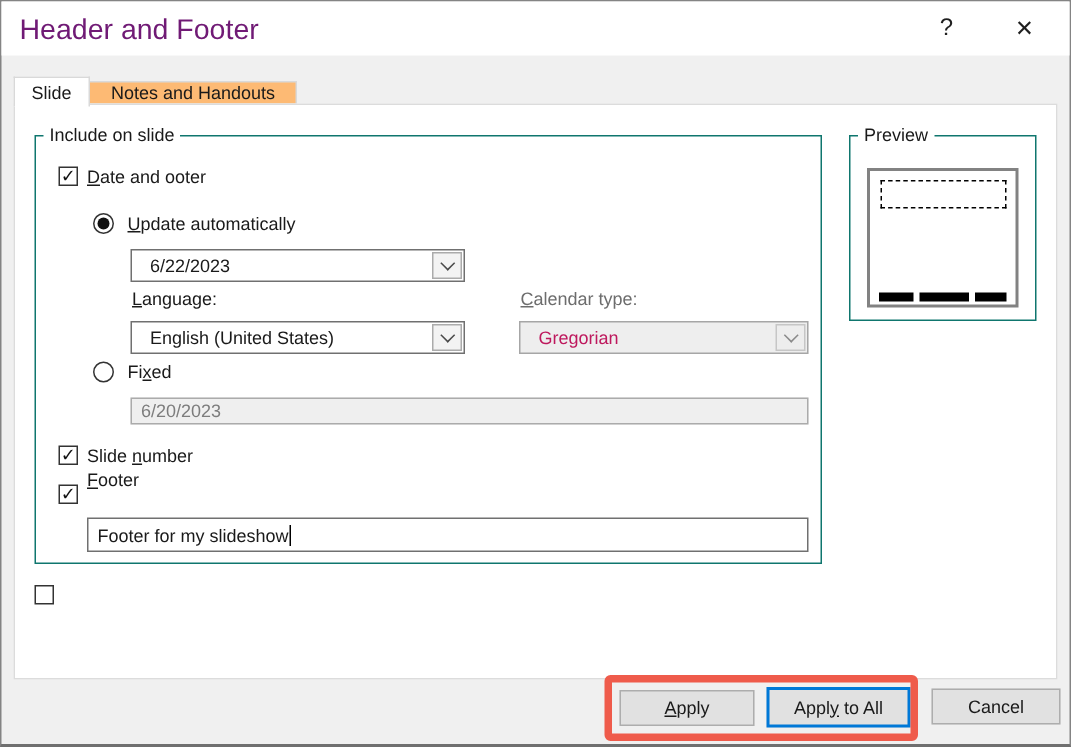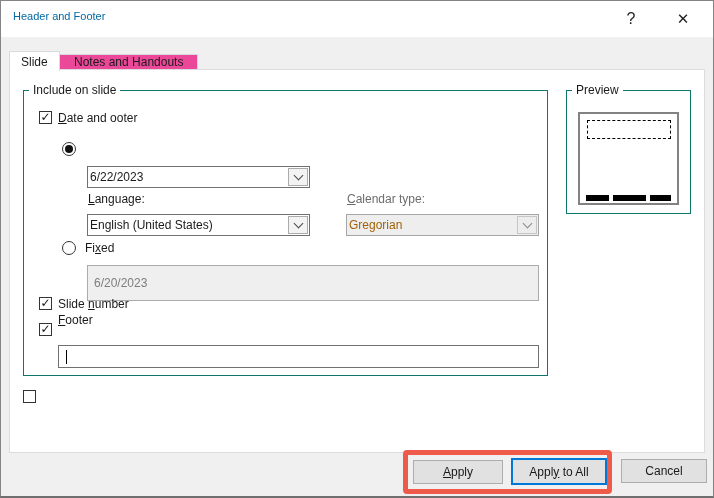--- a/index.html
+++ b/index.html
@@ -3,29 +3,29 @@
 <meta charset="utf-8">
 <style>
   * { margin:0; padding:0; box-sizing:border-box; }
   html,body { width:714px; height:498px; overflow:hidden;
     font-family:"Liberation Sans","DejaVu Sans",sans-serif; font-size:12px; color:#1a1a1a; }
   .dialog { position:relative; width:714px; height:498px; background:#f0f0f0;
     border:1px solid #848484; border-bottom:2px solid #6f6f6f; }
 
   
   .titlebar { position:absolute; left:0; top:0; width:100%; height:36px; background:#ffffff; }
-  .titlebar .title { position:absolute; left:12px; top:9px; font-size:11px; color:#0369a1; }
+  .titlebar .title { position:absolute; left:12px; top:9px; font-size:19px; color:#701a75; }
   .tb-btn { position:absolute; top:0; width:44px; height:36px; display:flex; align-items:center;
     justify-content:center; color:#1f1f1f; cursor:default; }
   .tb-help { right:60px; font-size:16px; }
   .tb-close { right:8px; font-size:15px; }
 
   
   .tab { position:absolute; display:flex; align-items:center; padding:0 11px;
-    border:1px solid #d9d9d9; background:#ec4899; white-space:nowrap; }
+    border:1px solid #d9d9d9; background:#fdba74; white-space:nowrap; }
   .tab.active { left:8px; top:50px; height:20px; background:#ffffff; border-bottom:none; z-index:3; }
   .tab.inactive { left:58px; top:53px; height:16px; z-index:1; padding:0 14px; }
 
   .panel { position:absolute; left:8px; top:68px; width:696px; height:384px;
     background:#ffffff; border:1px solid #dcdcdc; z-index:2; }
 
   
   .group { position:absolute; border:1px solid #0f766e; z-index:4; }
   .group > .group-label { position:absolute; top:-8px; left:5px; background:#ffffff; padding:0 4px; }
   .g-include { left:22px; top:89px; width:525px; height:286px; }
@@ -39,24 +39,24 @@
   .checkbox .check { font-size:12px; line-height:11px; color:#111; margin-top:-1px; }
   .radio { width:14px; height:14px; border:1px solid #333; border-radius:50%; background:#fff;
     display:flex; align-items:center; justify-content:center; }
   .radio .dot { width:8px; height:8px; border-radius:50%; background:#111; }
   .ctl-label { white-space:nowrap; }
   .ctl-label .key { text-decoration:underline; }
   .gray { color:#6d6d6d; }
 
   
   .combo { background:#fff; border:1px solid #707070; display:flex; align-items:center;
-    padding-left:2px; }
+    padding-left:12px; }
   .combo .cb-btn { position:absolute; right:1px; top:1px; bottom:1px; width:20px;
     background:#f3f3f3; border:1px solid #ababab; display:flex; align-items:center; justify-content:center; }
-  .combo.disabled { background:#eeeeee; border-color:#a6a6a6; color:#a16207; }
+  .combo.disabled { background:#eeeeee; border-color:#a6a6a6; color:#be185d; }
   .combo.disabled .cb-btn { background:#ededed; border-color:#c6c6c6; }
   .chev { width:7px; height:7px; border-left:1px solid #4a4a4a; border-bottom:1px solid #4a4a4a;
     transform:rotate(-45deg); margin-top:-3px; }
   .combo.disabled .chev { border-color:#8a8a8a; }
   .field { background:#fff; border:1px solid #707070; display:flex; align-items:center; padding-left:6px; }
   .field.disabled { background:#efefef; border-color:#ababab; color:#7d7d7d; }
   .caret { display:inline-block; width:1px; height:14px; background:#000; margin-left:1px; }
 
   
   .pv-slide { position:absolute; left:577px; top:111px; width:101px; height:93px;
@@ -106,20 +106,21 @@
   </div>
 
   <div class="abs checkbox" style="left:38px; top:110px;">
     <span class="check">✓</span>
   </div>
   <div class="abs ctl-label" style="left:57px; top:110px;"><span class="pre"></span><span class="key">D</span><span class="post">ate and ooter</span></div>
 
   <div class="abs radio" style="left:61px; top:141px;">
     <span class="dot"></span>
   </div>
+  <div class="abs ctl-label" style="left:84px; top:141px;"><span></span><span class="key">U</span><span>pdate automatically</span></div>
 
   <div class="abs combo" style="left:86px; top:165px; width:223px; height:22px;">
     <span>6/22/2023</span>
     <span class="cb-btn">
         <span class="chev"></span>
       </span>
   </div>
 
   <div class="abs ctl-label" style="left:87px; top:191px;"><span></span><span class="key">L</span><span>anguage:</span></div>
   <div class="abs combo" style="left:86px; top:213px; width:223px; height:22px;">
@@ -132,34 +133,35 @@
   <div class="abs ctl-label gray" style="left:346px; top:191px;"><span></span><span class="key">C</span><span>alendar type:</span></div>
   <div class="abs combo disabled" style="left:345px; top:213px; width:193px; height:22px;">
     <span>Gregorian</span>
     <span class="cb-btn">
         <span class="chev"></span>
       </span>
   </div>
 
   <div class="abs radio" style="left:61px; top:240px;"></div>
   <div class="abs ctl-label" style="left:84px; top:240px;"><span>Fi</span><span class="key">x</span><span>ed</span></div>
-  <div class="abs field disabled" style="left:86px; top:264px; width:452px; height:36px;">
+  <div class="abs field disabled" style="left:86px; top:264px; width:452px; height:18px;">
     <span>6/20/2023</span>
   </div>
 
   <div class="abs checkbox" style="left:38px; top:296px;">
     <span class="check">✓</span>
   </div>
   <div class="abs ctl-label" style="left:57px; top:296px;"><span>Slide </span><span class="key">n</span><span>umber</span></div>
 
   <div class="abs checkbox" style="left:38px; top:322px;">
     <span class="check">✓</span>
   </div>
   <div class="abs ctl-label" style="left:57px; top:312px;"><span></span><span class="key">F</span><span>ooter</span></div>
   <div class="abs field" style="left:57px; top:344px; width:481px; height:23px;">
+    <span>Footer for my slideshow</span>
       <span class="caret"></span>
   </div>
 
   <div class="abs checkbox" style="left:22px; top:389px;"></div>
 
   <div class="group g-preview">
     <span class="group-label">Preview</span>
   </div>
   <div class="pv-slide">
     <div class="pv-title"></div>

